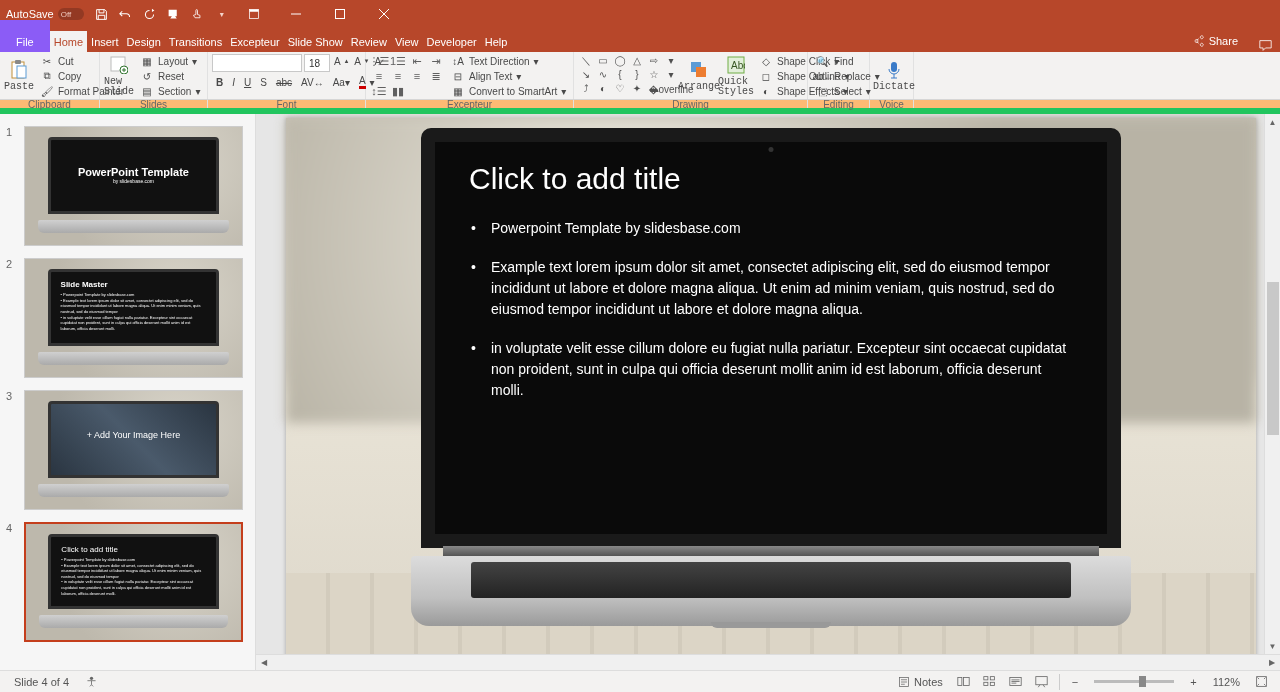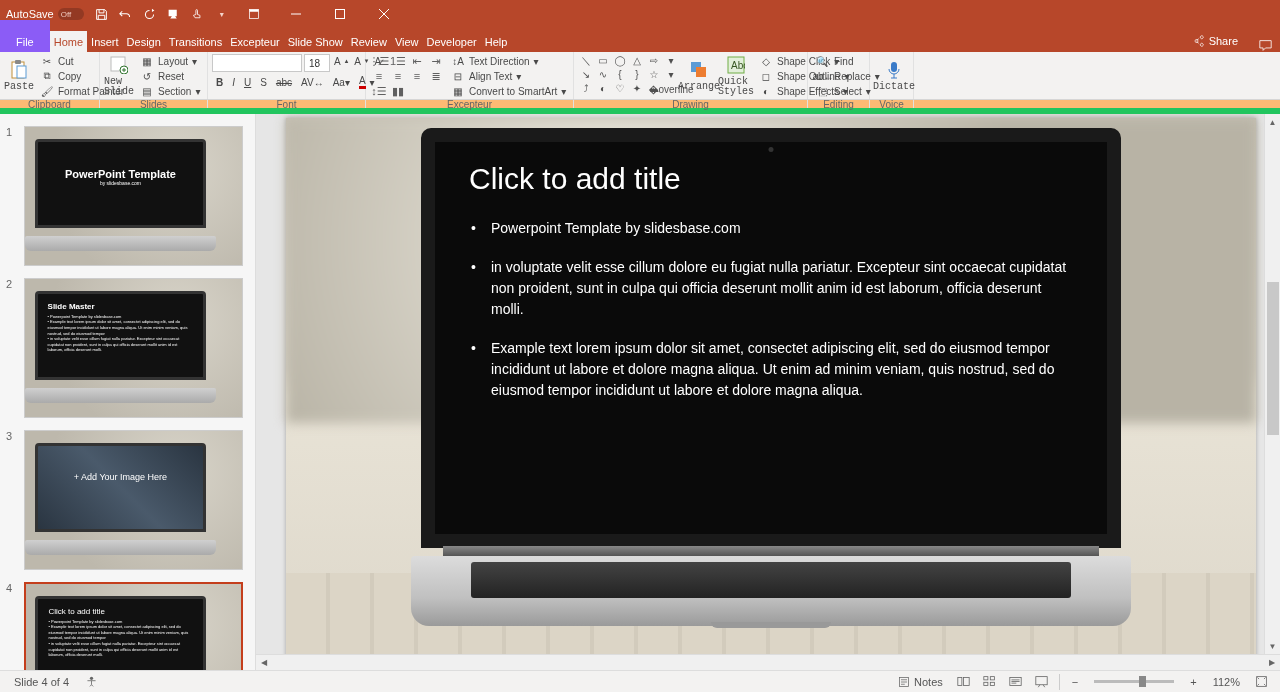--- a/index.html
+++ b/index.html
@@ -33,21 +33,21 @@
 .col { display:flex; flex-direction:column; gap:1px;}
 .inputbox { height:18px; border:1px solid #c8c8c8; background:#fff; font-size:10px; padding:0 4px; display:flex; align-items:center; color:#999;}
 .icgrid { display:grid; grid-template-columns:repeat(4,18px); grid-auto-rows:14px; gap:1px; }
 .icgrid span { border:none; display:flex; align-items:center; justify-content:center; color:#606060; font-size:11px;}
 .shapegrid { display:grid; grid-template-columns:repeat(6,16px); grid-auto-rows:13px; gap:1px;}
 .shapegrid span { display:flex; align-items:center; justify-content:center; font-size:10px; color:#505050;}
 .workspace { flex:1; display:flex; background:#eee; overflow:hidden;}
 .thumbpanel { width: 256px; background:#f6f6f6; border-right:1px solid #ddd; overflow-y:auto; padding:8px 0 8px 0;}
 .slidethumb { display:flex; gap:6px; padding:4px 12px 8px 6px;}
 .slidethumb .num { font-size:11px; color:#666; width:12px;}
-.slidethumb .thumb { flex:1; height:140px; border:1px solid #ccc; position:relative; overflow:hidden; display:flex; align-items:center; justify-content:flex-start;}
+.slidethumb .thumb { flex:1; height:120px; border:1px solid #ccc; position:relative; overflow:hidden; display:flex; align-items:center; justify-content:center;}
 .slidethumb.active .thumb { border:2px solid #c43e1c;}
 .thumb .laptop { width:88%; height:90%; position:relative;}
 .thumb .screen { position:absolute; left:5%; top:4%; width:90%; height:72%; background:#111; border:3px solid #333; border-radius:4px 4px 0 0; color:#fff; padding:8px 10px; font-size:7px; overflow:hidden;}
 .thumb .base { position:absolute; left:0; bottom:6%; width:100%; height:12%; background:linear-gradient(#d0d0d0,#aaa); border-radius:2px 2px 6px 6px;}
 .thumb::before { content:""; position:absolute; inset:0; background:linear-gradient(#cfcabf,#e4ded2 50%,#d8d2c5); filter:blur(2px); z-index:-1;}
 .thumb .mask { position:absolute; inset:0; background:radial-gradient(circle at 70% 30%, #d8d4c9, #bdb8ac 70%);}
 .thumb .laptop { z-index:1;}
 .canvas-area { flex:1; display:flex; flex-direction:column; background:#e6e6e6;}
 .canvas-scroll { flex:1; position:relative; overflow:hidden;}
 .slide { position:absolute; left:30px; top:4px; width:970px; height:555px; background:#fff; box-shadow:0 0 4px rgba(0,0,0,.3);}
@@ -432,22 +432,22 @@
           <div class="bgscene">
             <div class="blur1"></div>
             <div class="table"></div>
           </div>
           <div class="laptop-main">
             <div class="screen">
               <div class="cam"></div>
               <h1>Click to add title</h1>
               <ul>
                 <li>Powerpoint Template by slidesbase.com</li>
+                <li>Example text lorem ipsum dolor sit amet, consectet adipiscing elit, sed do eiusmod tempor incididunt ut labore et dolore magna aliqua. Ut enim ad minim veniam, quis nostrud, sed do eiusmod tempor incididunt ut labore et dolore magna aliqua.</li>
                 <li>in voluptate velit esse cillum dolore eu fugiat nulla pariatur. Excepteur sint occaecat cupidatat non proident, sunt in culpa qui officia deserunt mollit anim id est laborum, officia deserunt molli.</li>
-                <li>Example text lorem ipsum dolor sit amet, consectet adipiscing elit, sed do eiusmod tempor incididunt ut labore et dolore magna aliqua. Ut enim ad minim veniam, quis nostrud, sed do eiusmod tempor incididunt ut labore et dolore magna aliqua.</li>
               </ul>
             </div>
             <div class="hinge"></div>
             <div class="base"></div>
             <div class="keys"></div>
             <div class="trackedge"></div>
           </div>
         </div>
       </div>
       <div class="vscroll">

